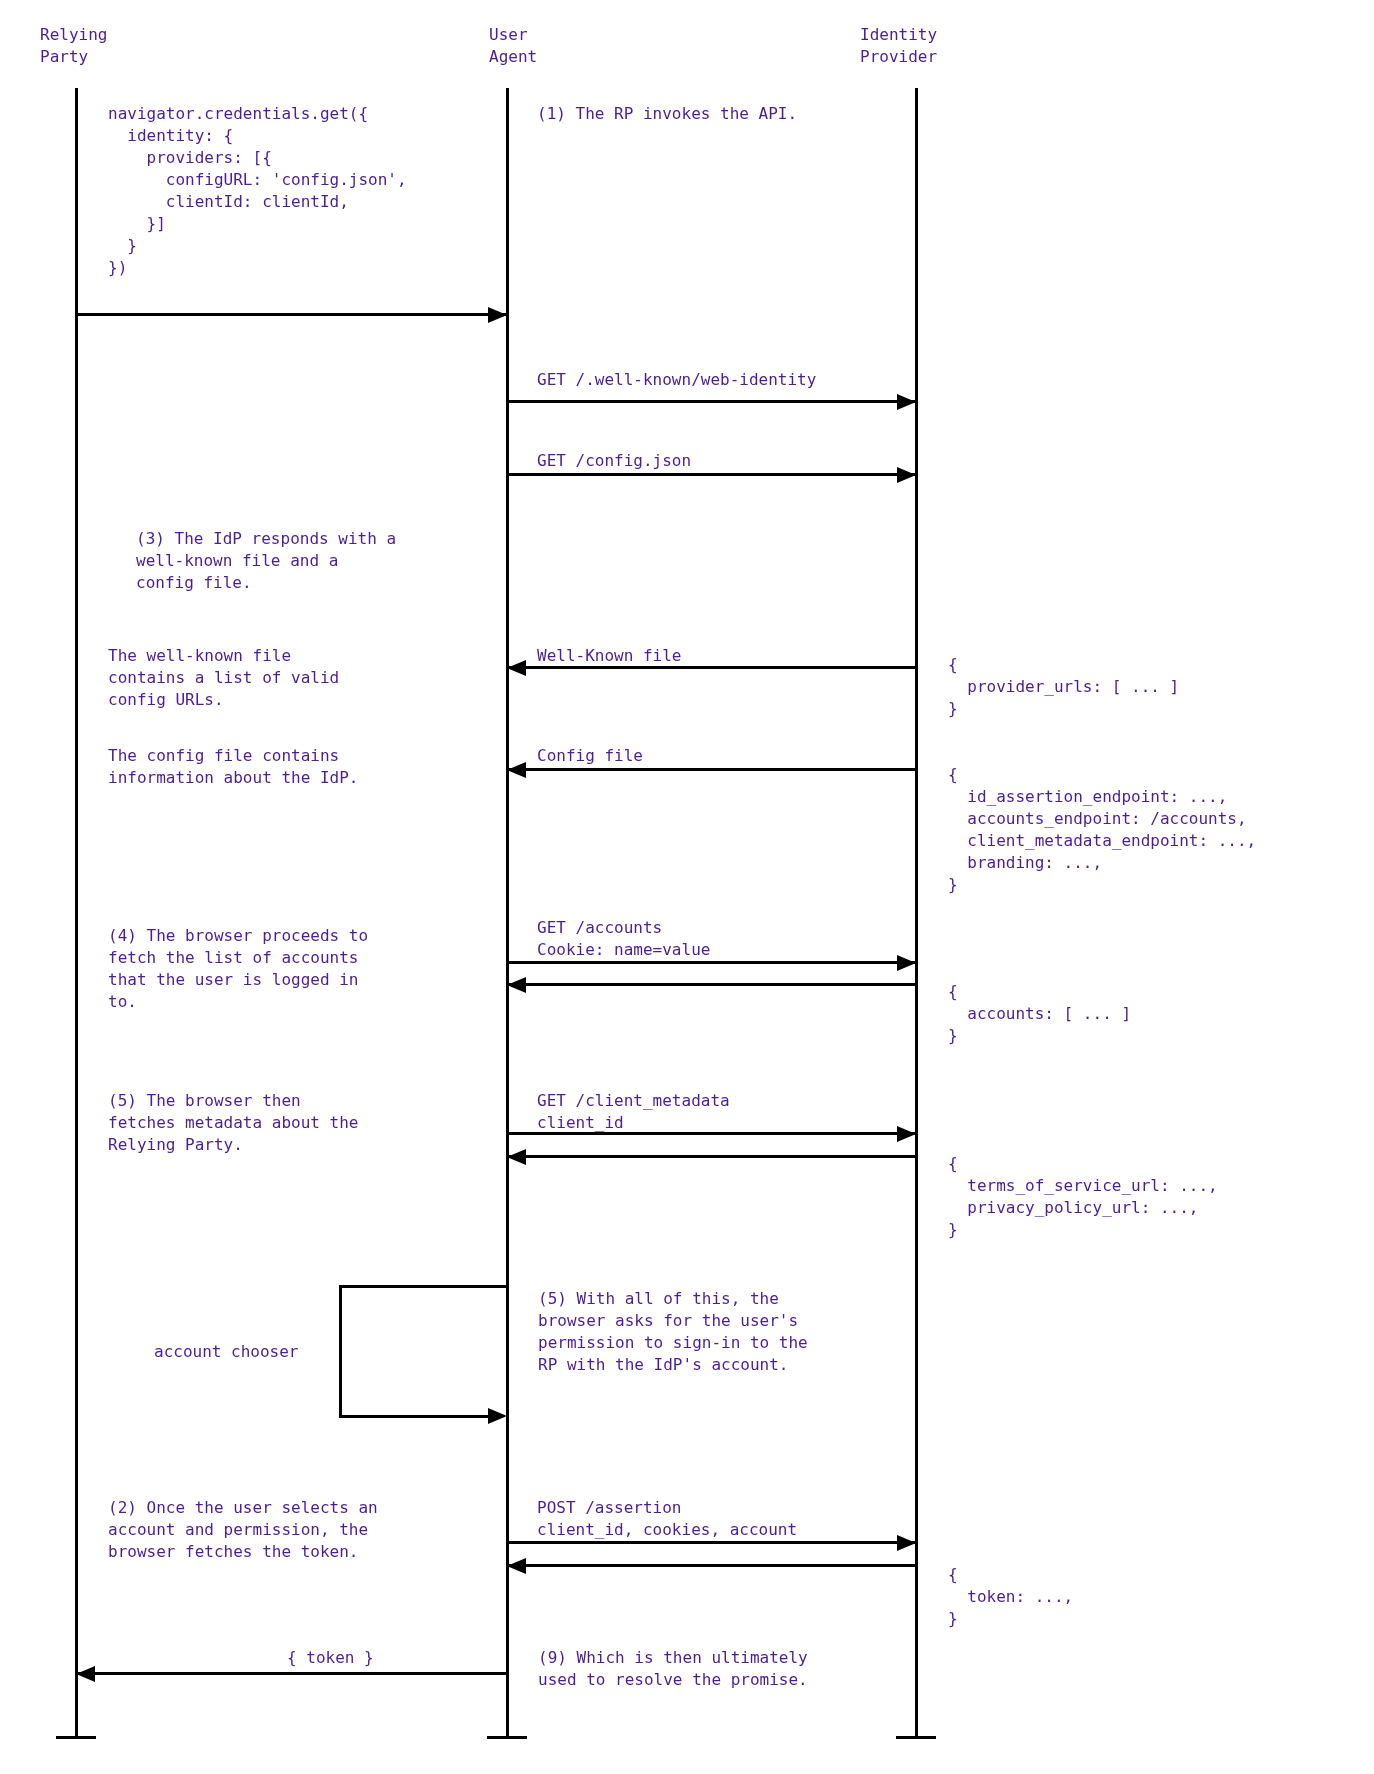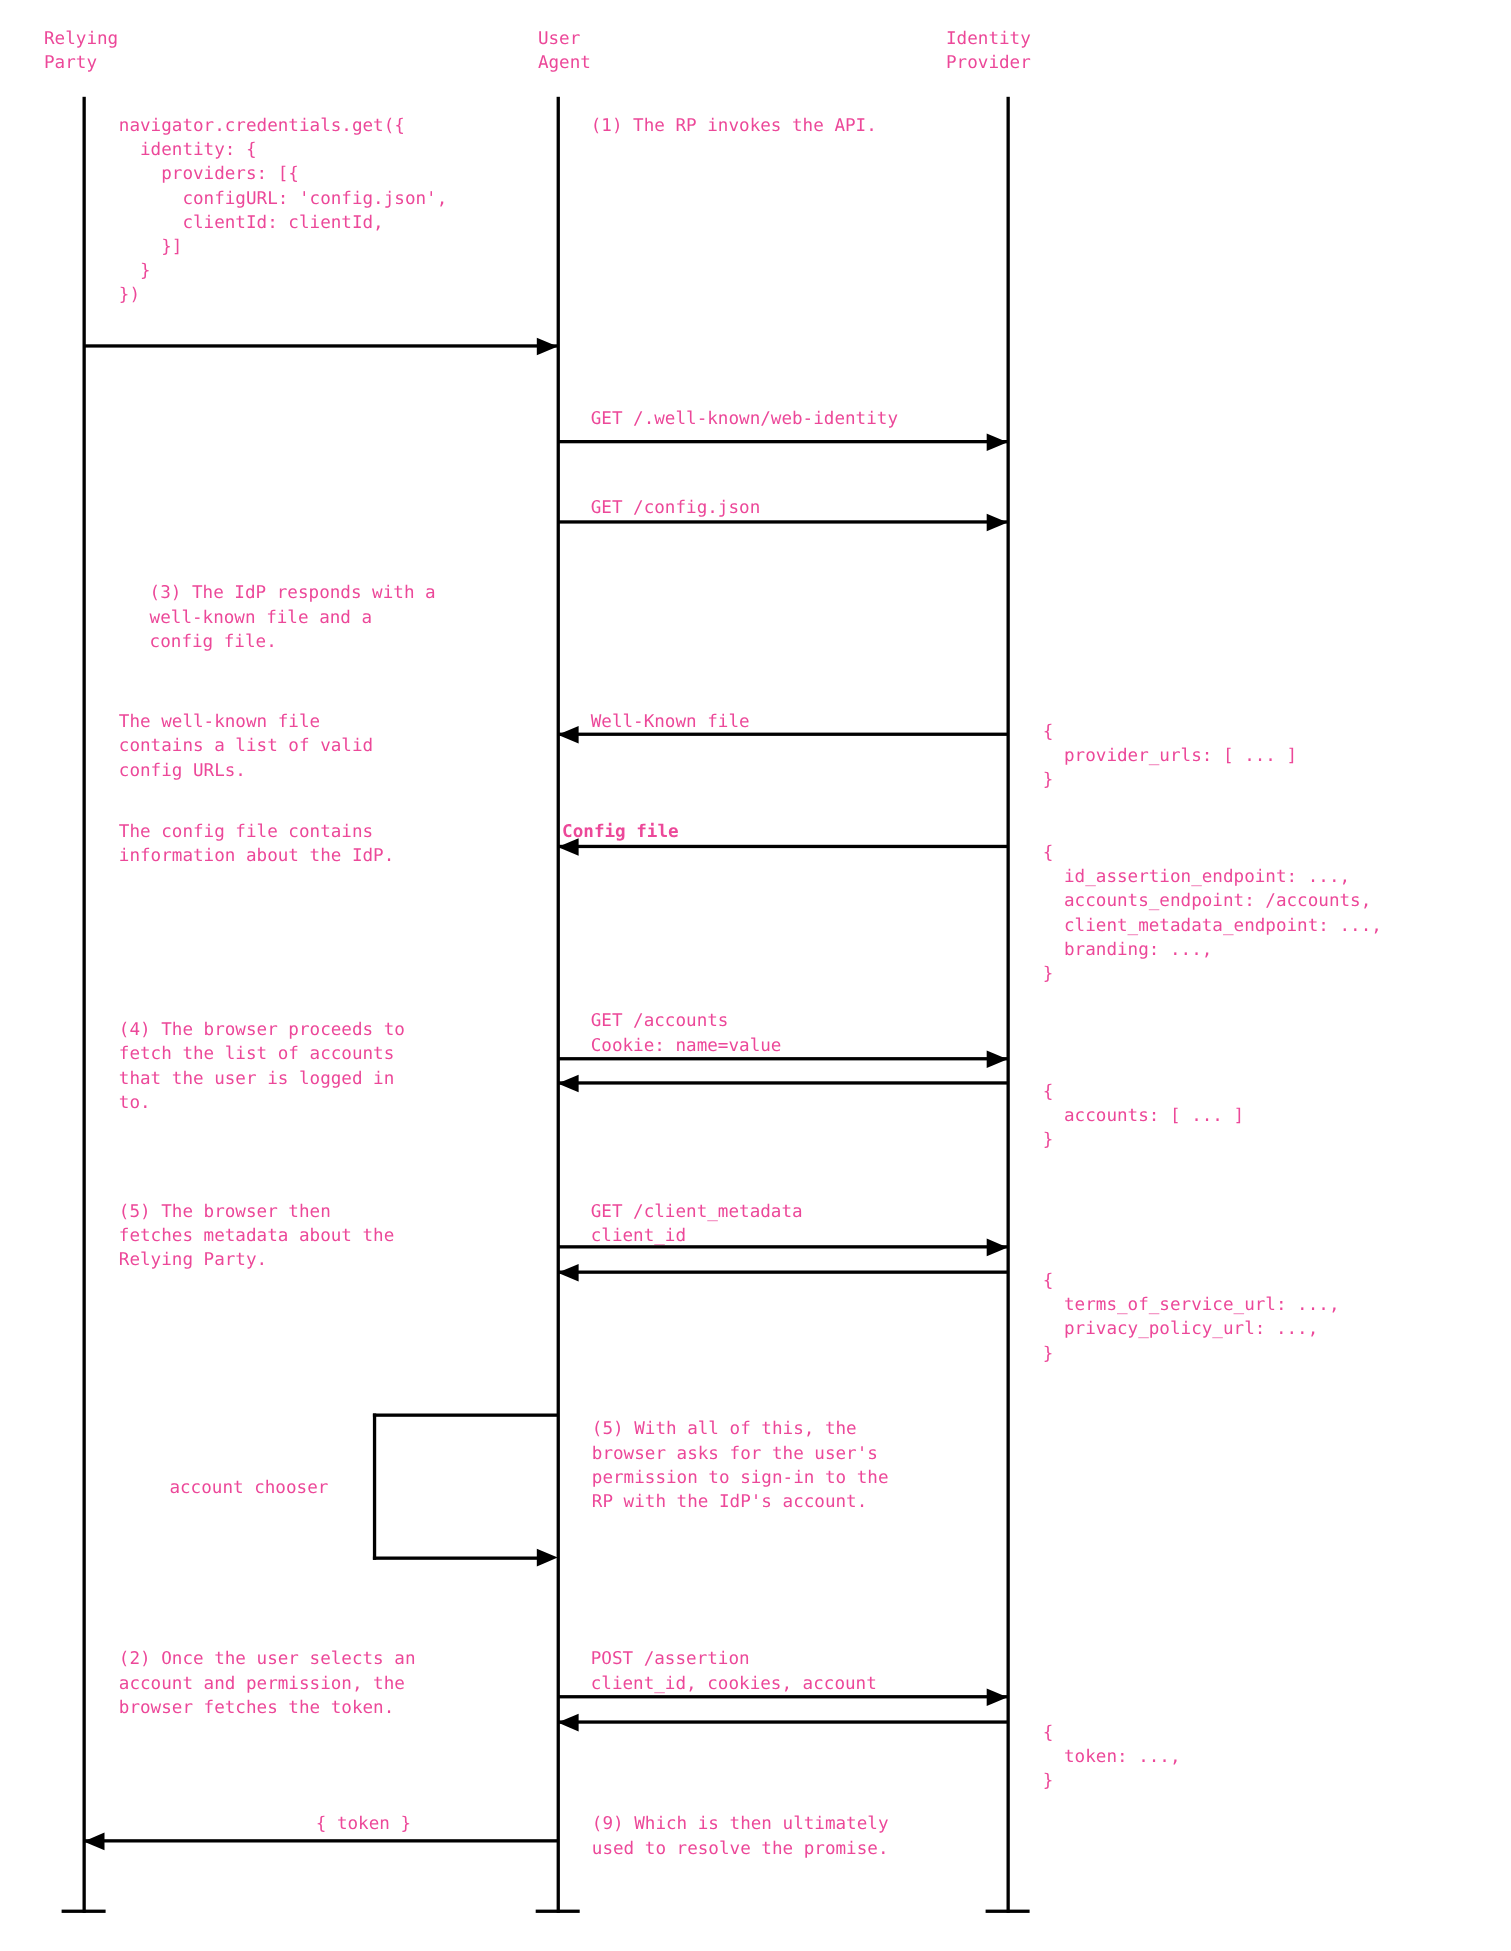--- a/index.html
+++ b/index.html
@@ -11,21 +11,21 @@
     font-family: "DejaVu Sans Mono", "Liberation Mono", monospace;
     color: #000000;
     overflow: hidden;
   }
   pre.t {
     position: absolute;
     margin: 0;
     font-family: "DejaVu Sans Mono", "Liberation Mono", monospace;
     font-size: 16px;
     line-height: 22px;
-    color: #ec4899;
+    color: #4c1d95;
     white-space: pre;
   }
   .vline { position: absolute; width: 3px; background: #000; }
   .hline { position: absolute; height: 3px; background: #000; }
   .foot  { position: absolute; width: 40px; height: 3px; background: #000; }
   .arrow { position: absolute; height: 16px; }
   .arrow .shaft { position: absolute; left: 0; right: 0; top: 6px; height: 3px; background: #000; }
   .arrow .head-r {
     position: absolute; right: 0; top: 0; width: 0; height: 0;
     border-top: 8px solid transparent; border-bottom: 8px solid transparent;
@@ -100,21 +100,21 @@
   <div class="arrow" style="left:507px; top:660px; width:409px;">
     <div class="shaft"></div>
       <div class="head-l"></div>
   </div>
   <pre class="t" style="left:948px; top:654px;">{
   provider_urls: [ ... ]
 }</pre>
 
   <pre class="t" style="left:108px; top:745px;">The config file contains
 information about the IdP.</pre>
-  <pre class="t" style="left:511px; top:745px;font-weight:bold;">Config file</pre>
+  <pre class="t" style="left:537px; top:745px;">Config file</pre>
   <div class="arrow" style="left:507px; top:762px; width:409px;">
     <div class="shaft"></div>
       <div class="head-l"></div>
   </div>
   <pre class="t" style="left:948px; top:764px;">{
   id_assertion_endpoint: ...,
   accounts_endpoint: /accounts,
   client_metadata_endpoint: ...,
   branding: ...,
 }</pre>

